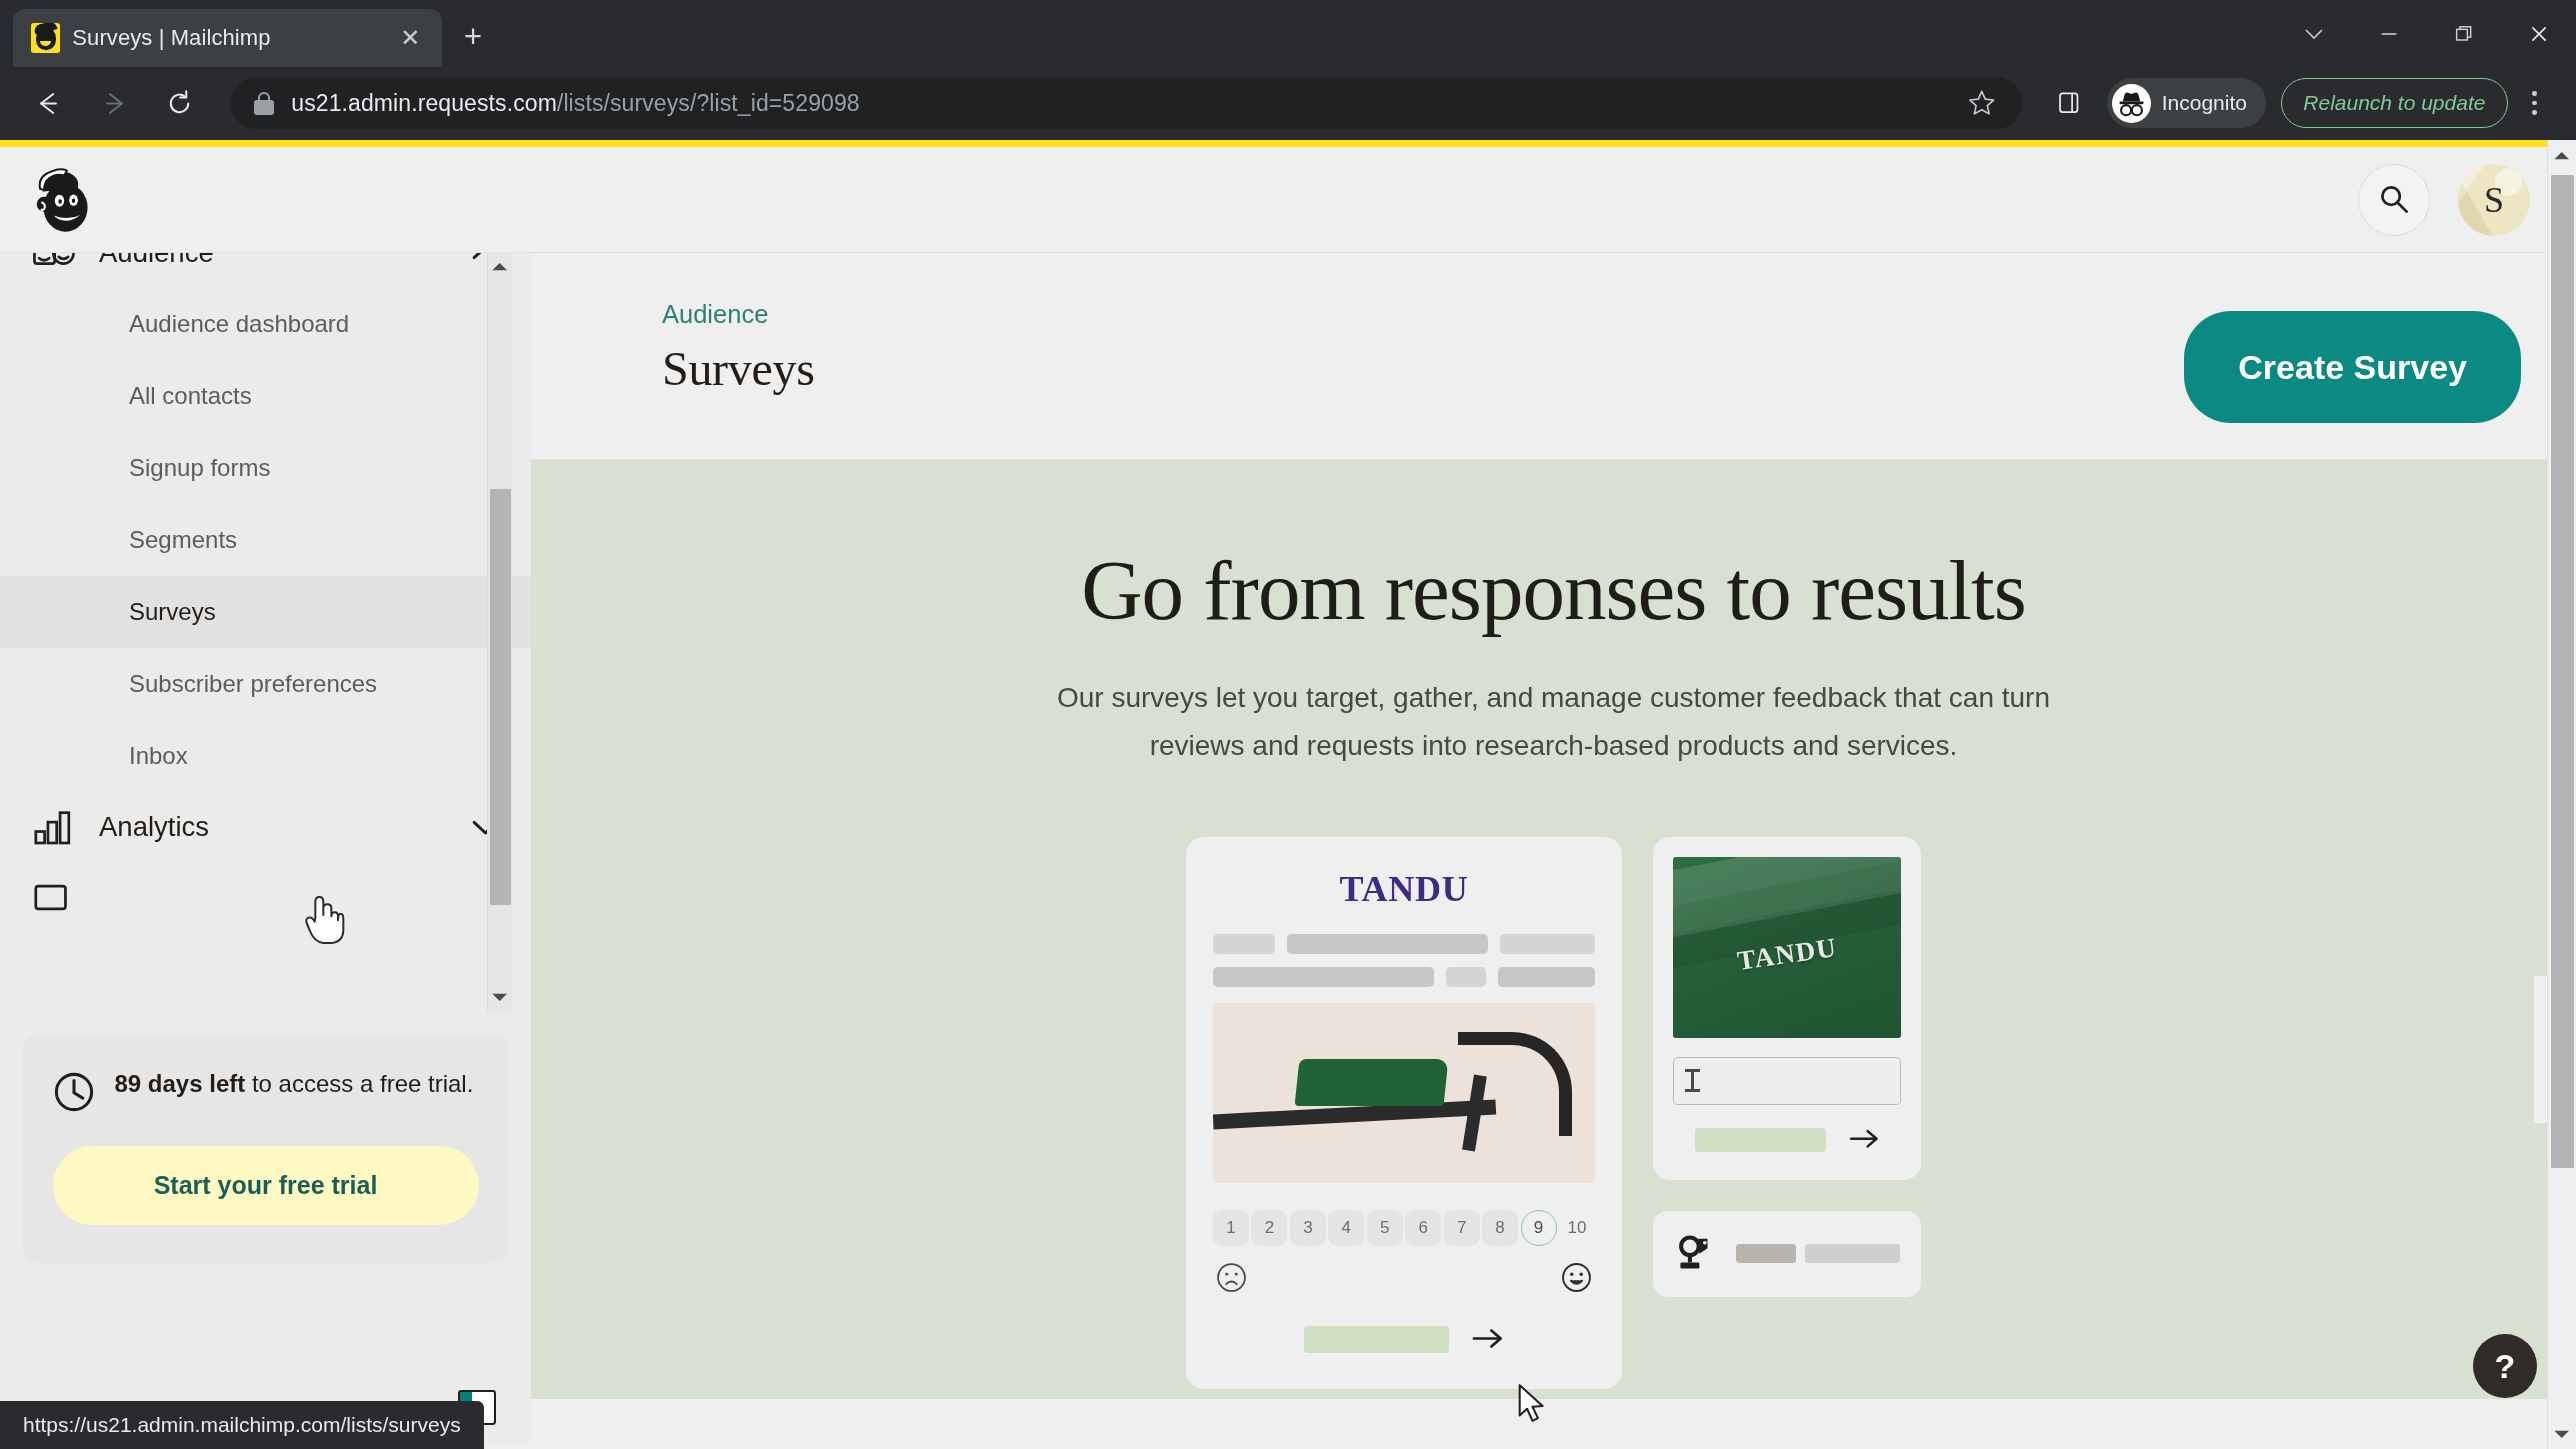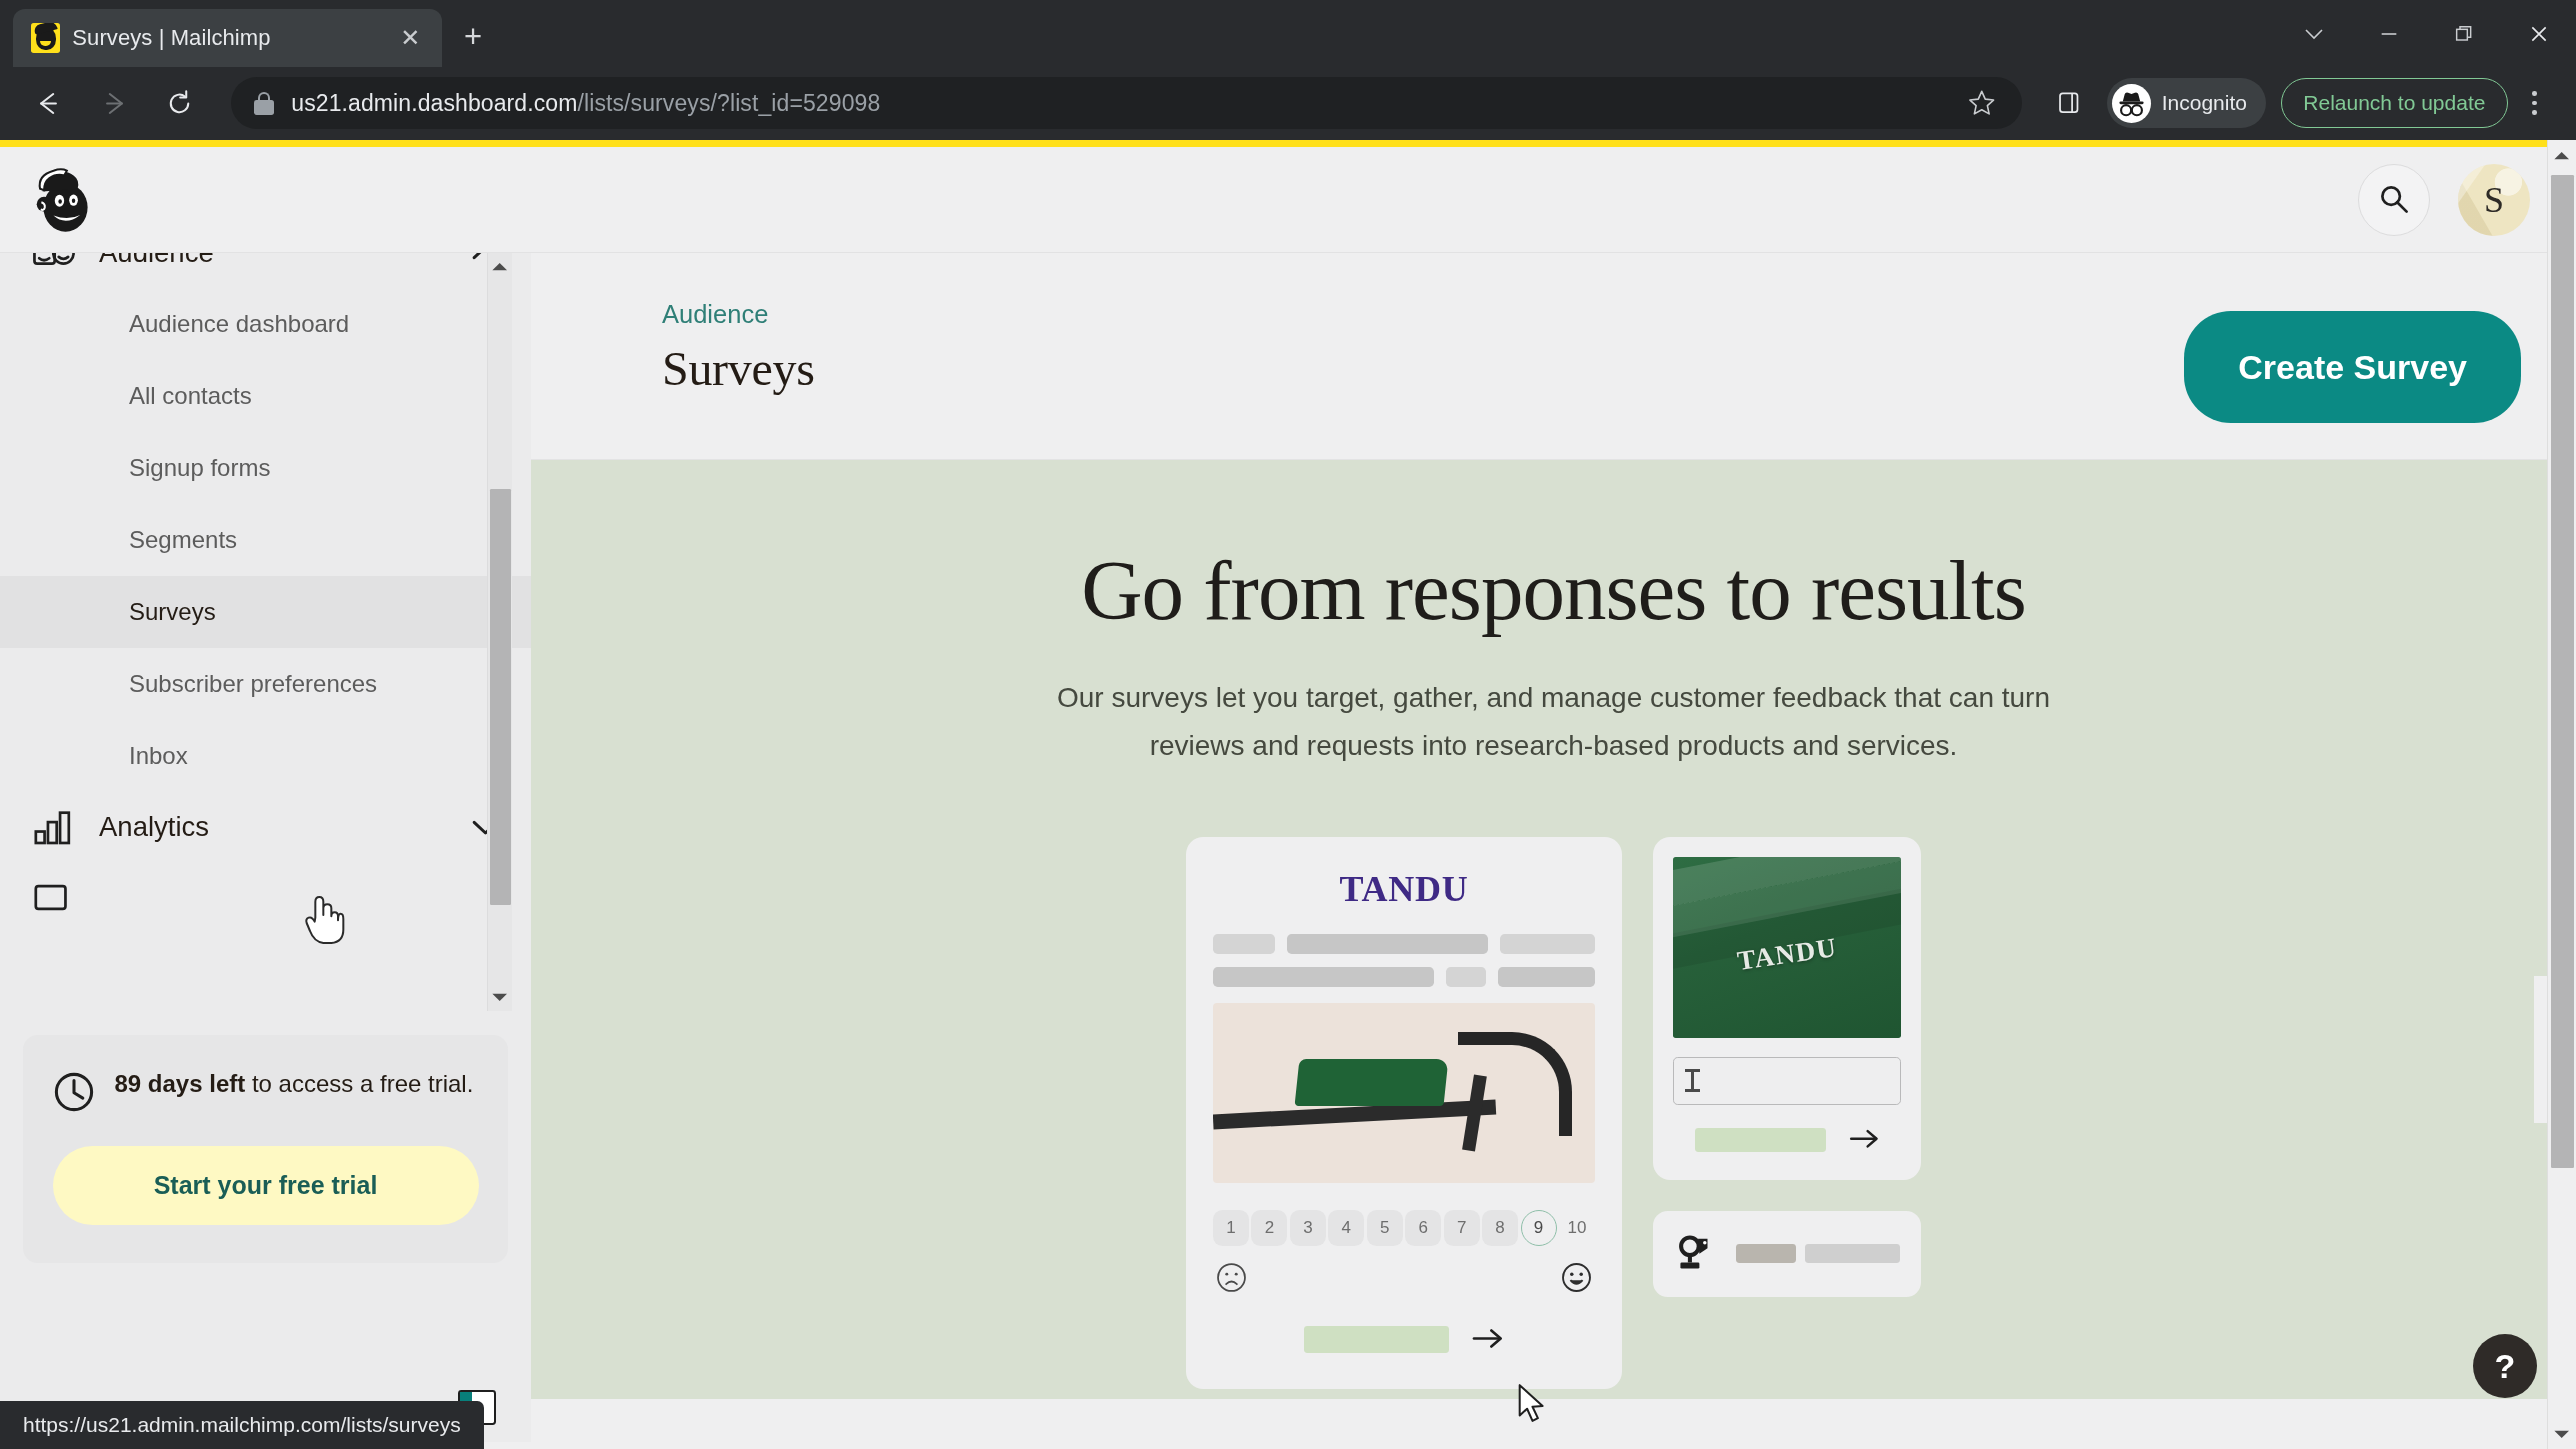--- a/index.html
+++ b/index.html
@@ -69,21 +69,21 @@
   .incognito {
     height:50px; background:#3c4043; border-radius:27px; display:flex; align-items:center;
     gap:10.7px; padding:0 19px 0 5.4px; margin-left:13.4px; cursor:pointer;
   }
   .incog-face {
     width:39px; height:39px; border-radius:50%; background:#fff; position:relative; flex:0 0 39px; overflow:hidden;
   }
   .incog-label { color:#e8eaed; font-size:21px; white-space:nowrap; }
   .relaunch {
     height:50px; border:1.3px solid #81c995; border-radius:27px; display:flex; align-items:center;
-    padding:0 21.5px; margin-left:14.8px; cursor:pointer;
+    padding:0 21.5px; margin-left:14.8px; cursor:pointer;font-style:italic;
   }
   .relaunch span { color:#81c995; font-size:21px; white-space:nowrap; }
   .kebab { width:48px; height:50px; display:flex; flex-direction:column; align-items:center; justify-content:center; gap:4.7px; cursor:pointer; margin-left:2.7px; }
   .kebab i { width:4.7px; height:4.7px; border-radius:50%; background:#c9cccf; display:block; }
 
   
   .page { position:absolute; top:140px; left:0; width:2576px; height:1309px; background:#efeff0; overflow:hidden; }
   .yellowbar { height:7.4px; background:#ffe01b; width:100%; }
 
   
@@ -343,21 +343,21 @@
         <path d="M33 5 L33 14 L24 14" stroke="#e8eaed" stroke-width="3" fill="none" stroke-linecap="round" stroke-linejoin="round"></path>
       </svg>
     </div>
 
     <div class="omnibox">
       <div class="lock">
         <div class="shackle"></div>
           <div class="body"></div>
       </div>
       <div class="url">
-        <span>us21.admin.dashboard.com</span><span class="dim">/lists/surveys/?list_id=529098</span>
+        <span>us21.admin.requests.com</span><span class="dim">/lists/surveys/?list_id=529098</span>
       </div>
       <div class="omni-right">
         <div class="star">
           <svg width="29.5" height="29.5" viewBox="0 0 44 44">
               <path d="M22 5 L27.2 16.6 L39.6 18 L30.4 26.4 L33 38.6 L22 32.4 L11 38.6 L13.6 26.4 L4.4 18 L16.8 16.6 Z" stroke="#c9cccf" stroke-width="2.4" fill="none" stroke-linejoin="round"></path>
             </svg>
         </div>
       </div>
     </div>
 

